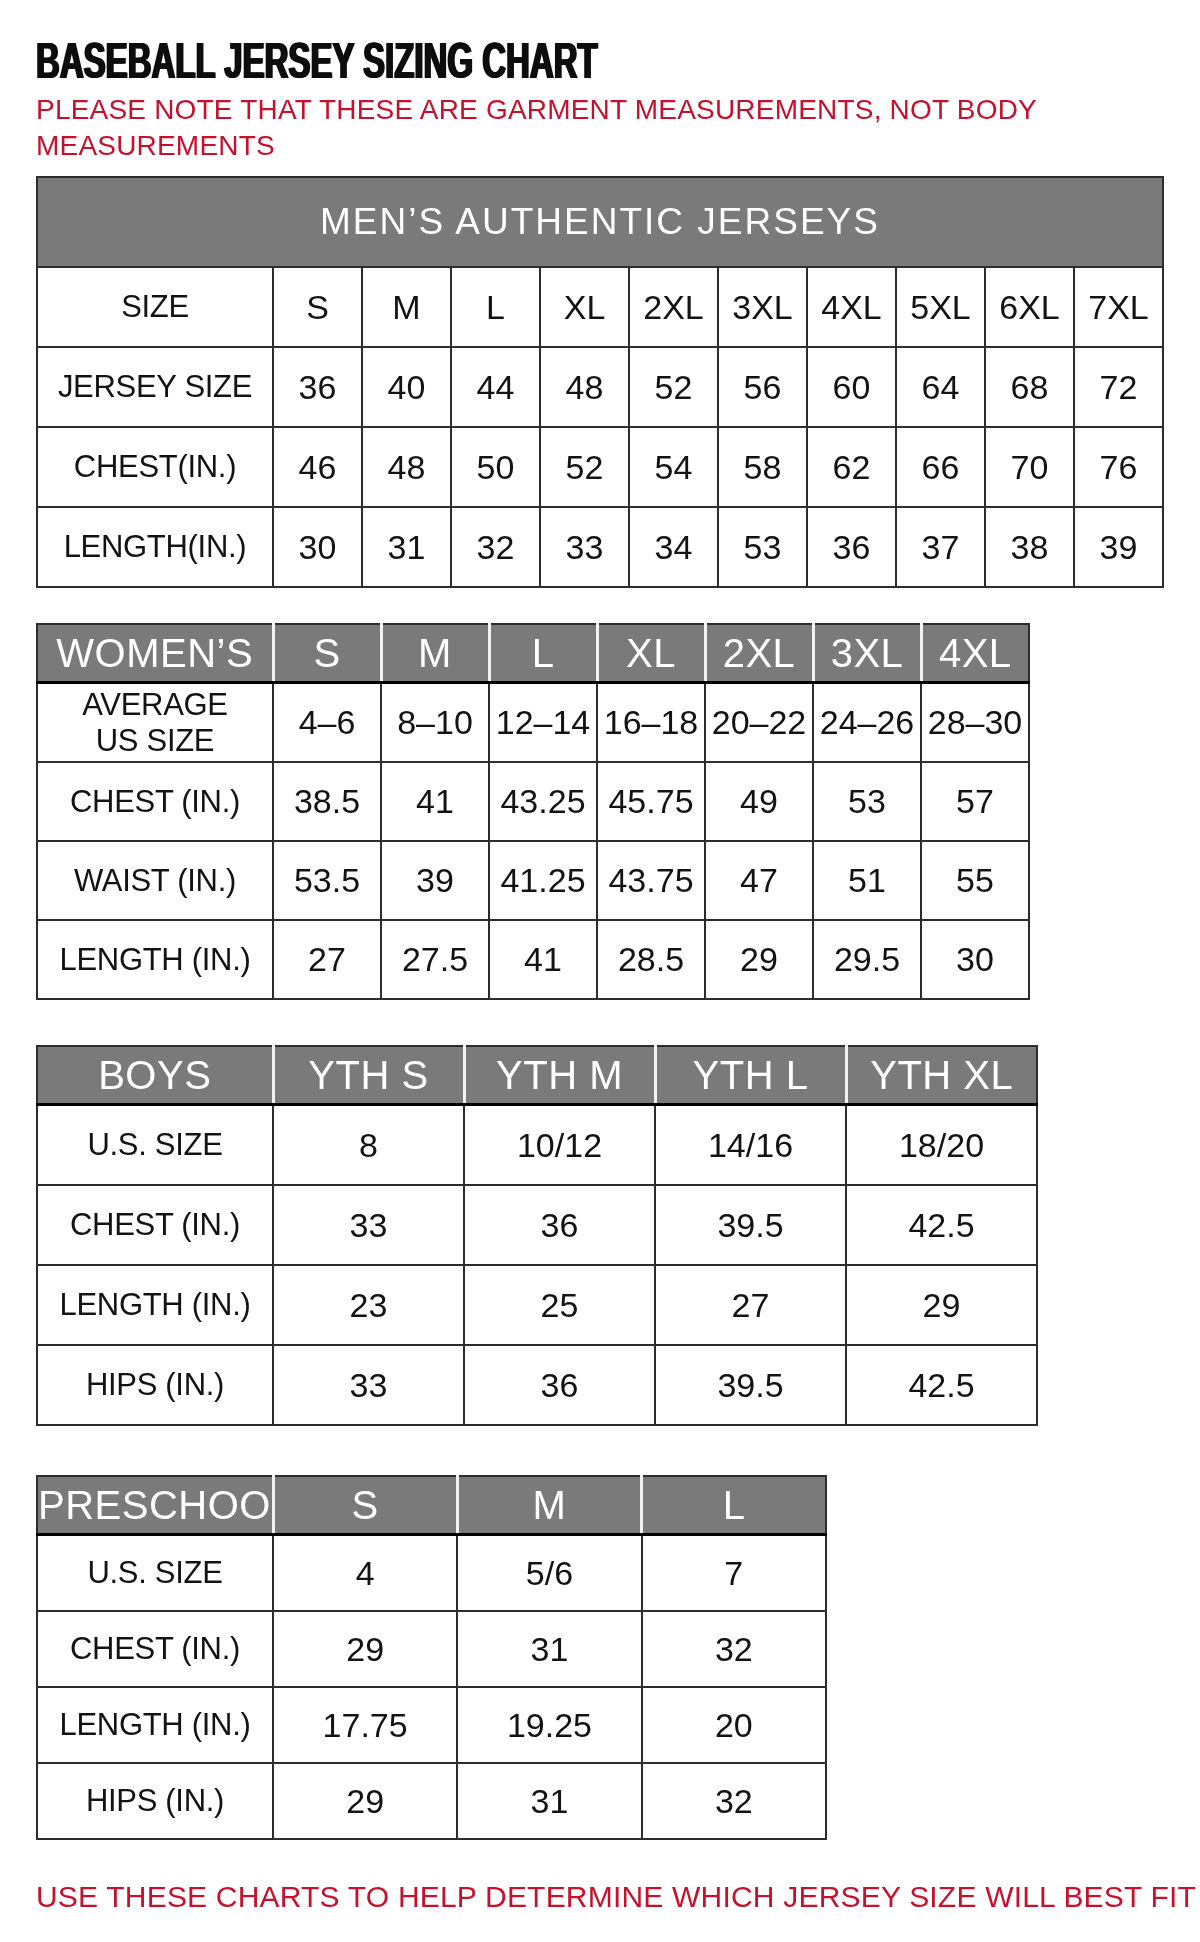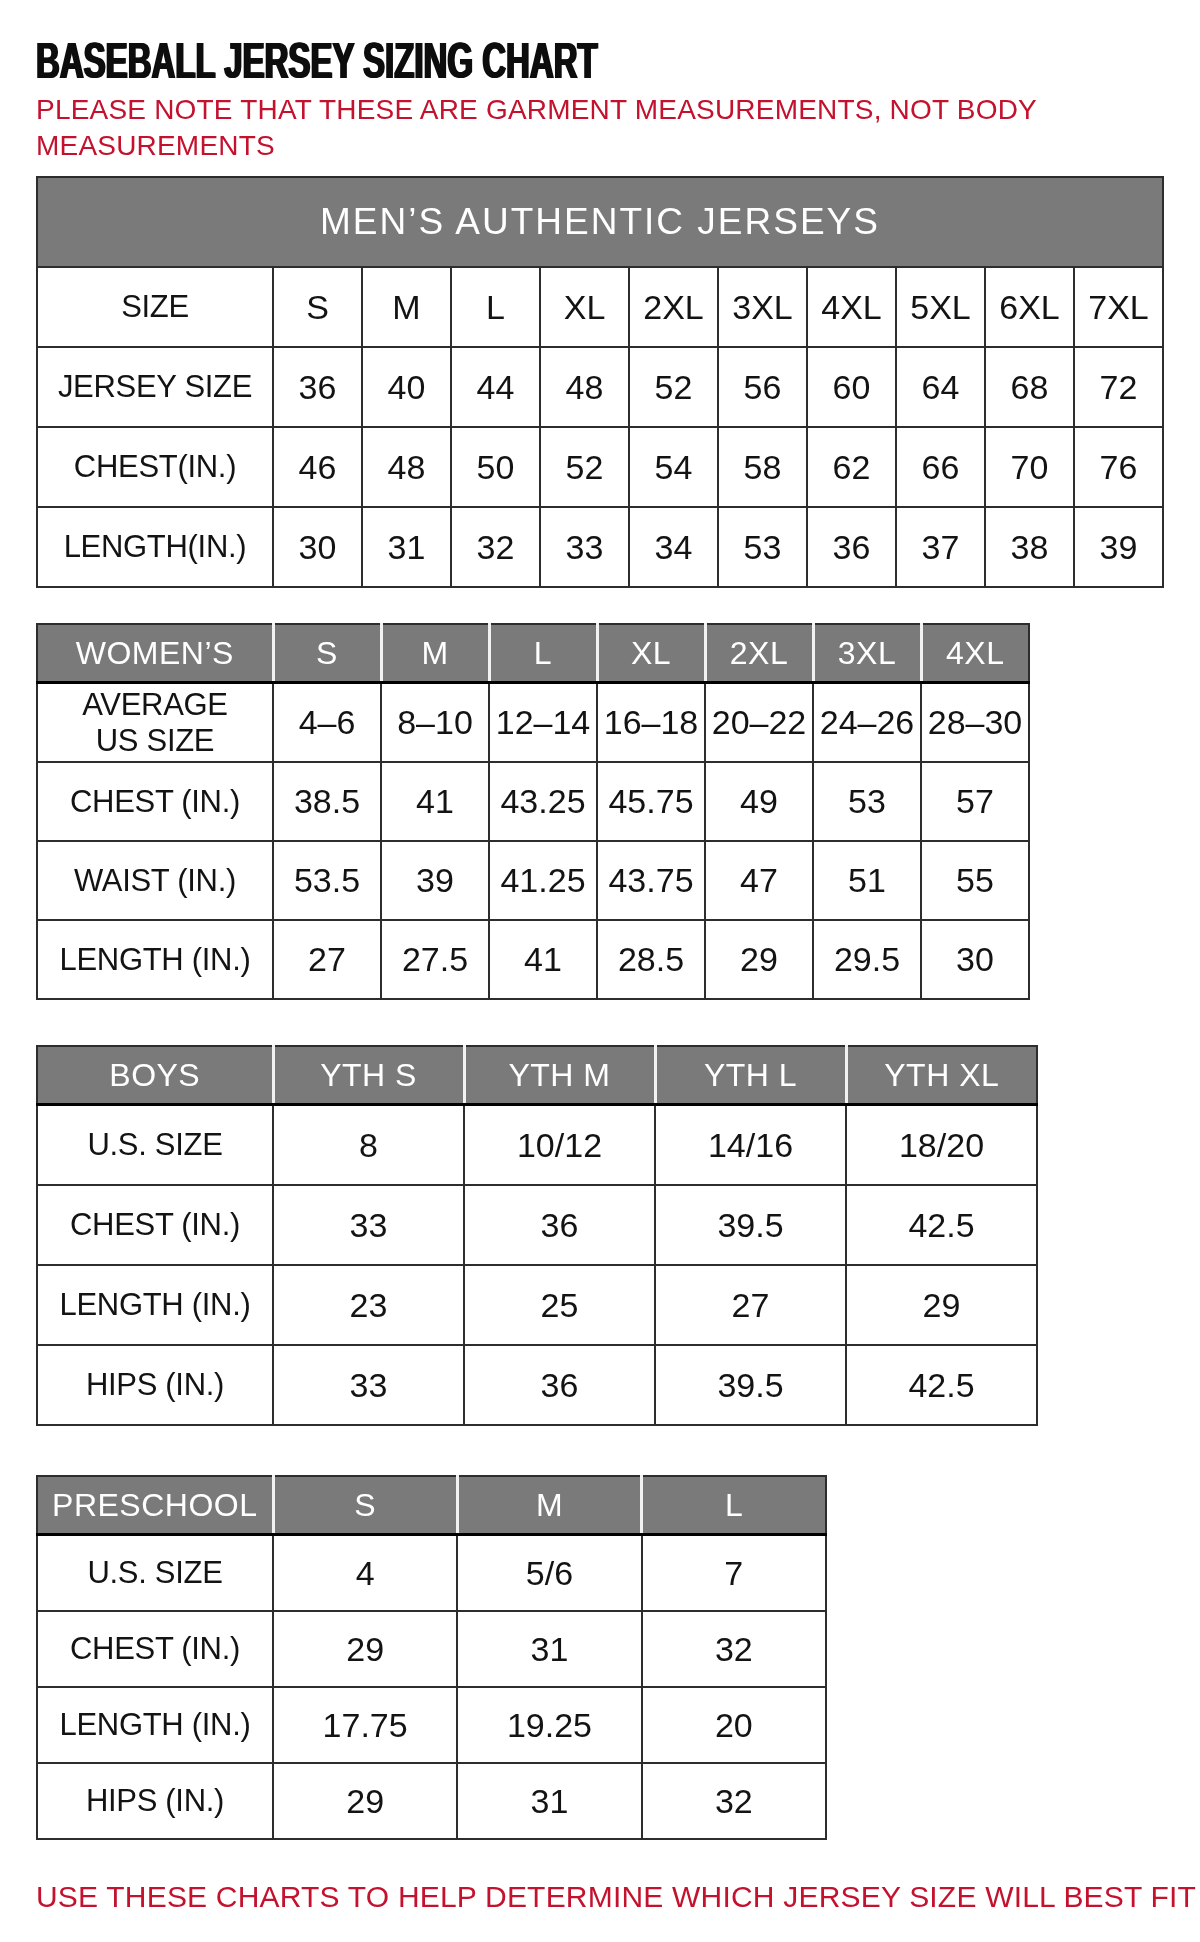--- a/index.html
+++ b/index.html
@@ -58,21 +58,21 @@
     background: var(--gray, #7A7A7A);
     color: #ffffff;
     font-size: 37px;
     letter-spacing: 2px;
     height: 88px;
     border-bottom: 3px solid #000000;
   }
   tr.header-row td.head-cell {
     background: var(--gray, #7A7A7A);
     color: #ffffff;
-    font-size: 32px;
+    font-size: 40px;
     height: 56px;
     border-bottom: 3px solid #000000;
     letter-spacing: 0.5px;
   }
   tr.header-row td.head-cell + td.head-cell {
     border-left: 3px solid #f2f2f2;
   }
   td.row-label {
     font-size: 31px;
     letter-spacing: -0.3px;

